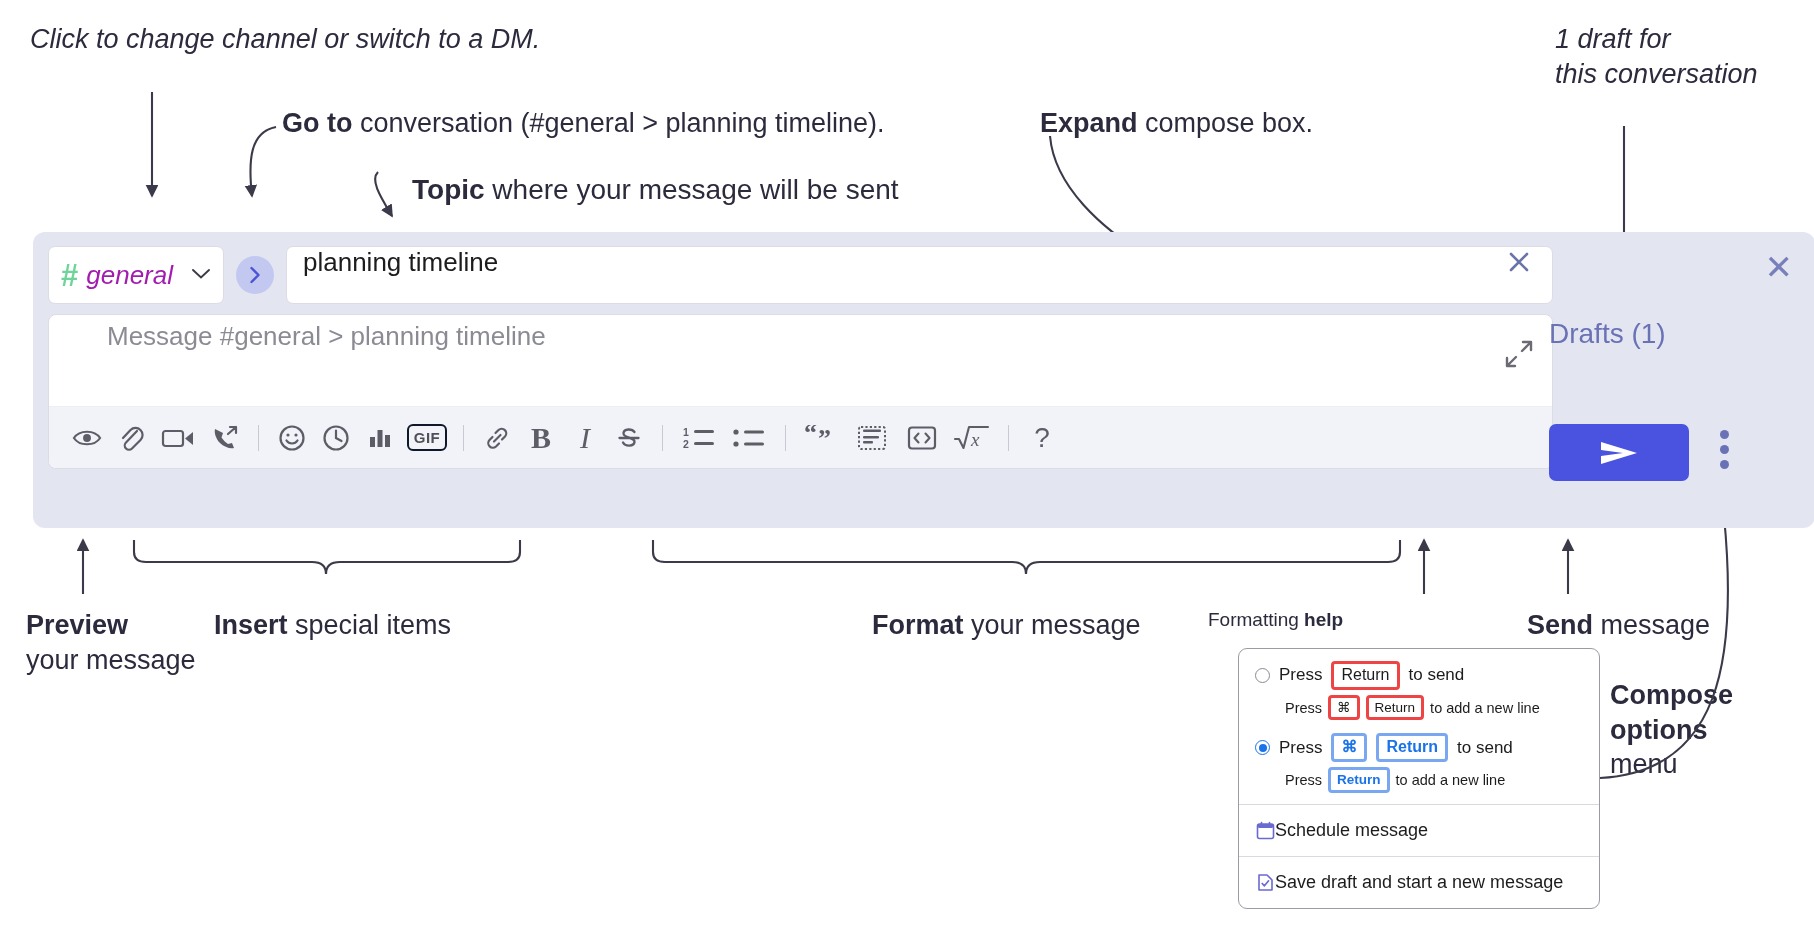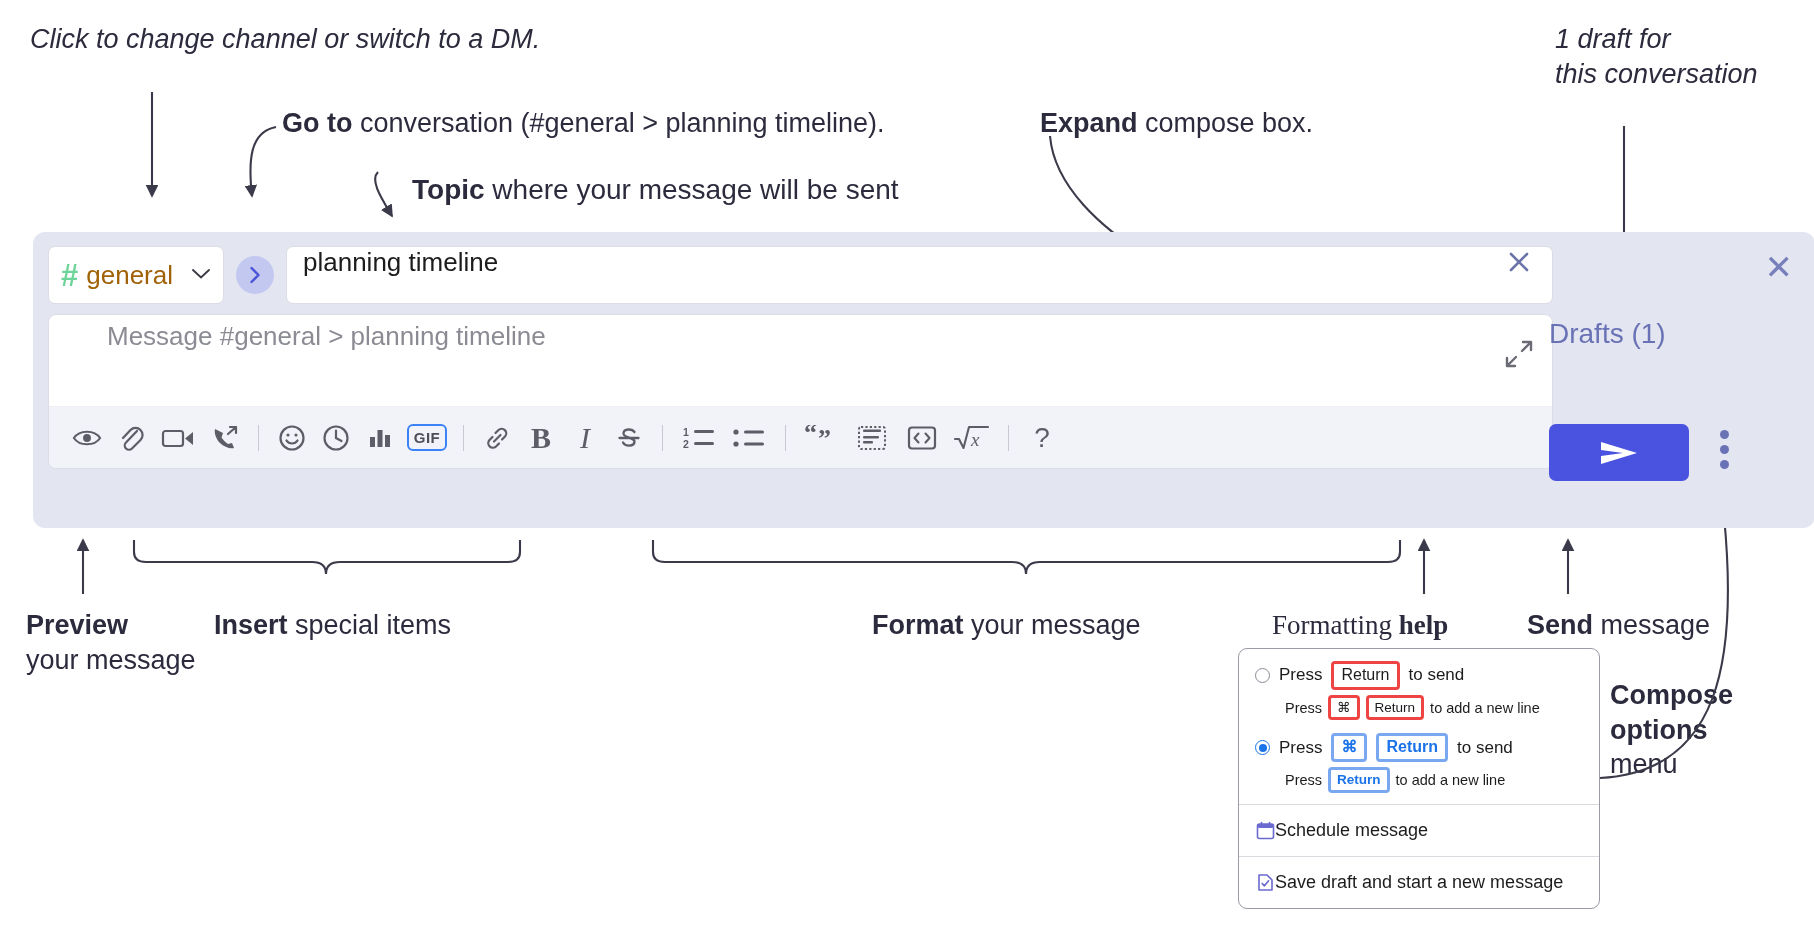--- a/index.html
+++ b/index.html
@@ -39,21 +39,21 @@
   .channel-pill {
     width:176px; height:58px;
     background:#ffffff;
     border:1px solid #dcdce6;
     border-radius:7px;
     display:flex; align-items:center; gap:8px;
     padding:0 12px;
     font-size:26px;
   }
   .hash { color:#6fd49a; font-size:31px; font-weight:700; line-height:1; }
-  .channel-name { color:#a16207; font-size:26px; }
+  .channel-name { color:#a21caf; font-size:26px;font-style:italic; }
   .chev { margin-left:auto; color:#3b3b45; font-size:17px; }
 
   .goto-btn {
     width:38px; height:38px; margin:0 12px;
     border-radius:50%;
     background:#c3c8f0;
     display:flex; align-items:center; justify-content:center;
     color:#4a52d6; font-size:22px; font-weight:700;
     flex:none;
   }
@@ -98,21 +98,21 @@
     background:#f2f3f8;
     border-radius:0 0 8px 8px;
     gap:0;
   }
   .tb { width:44px; height:44px; display:flex; align-items:center; justify-content:center; color:#5d5d68; flex:none; }
   .tb.wide { width:50px; }
   .sep { width:1px; height:26px; background:#c8c9d2; margin:0 11px; flex:none; }
   .tb .bold-g { font-family:"Liberation Serif", serif; font-weight:700; font-size:30px; }
   .tb .ital-g { font-family:"Liberation Serif", serif; font-style:italic; font-size:30px; }
   .gifbox {
-    border:2px solid #3b82f6; border-radius:6px;
+    border:2px solid #0f172a; border-radius:6px;
     font-size:15px; font-weight:700; letter-spacing:.5px;
     padding:3px 5px; color:#4f4f59;
   }
   .qmark { font-size:28px; color:#5d5d68; }
 
   
   .panel-close {
     position:absolute; right:22px; top:18px;
     color:#7780ba; font-size:34px; line-height:1;
   }
@@ -193,21 +193,21 @@
   </div>
 
   <div class="anno" style="left:214px; top:608px; font-size:27px;">
     <b>Insert</b><span> special items</span>
   </div>
 
   <div class="anno" style="left:872px; top:608px; font-size:27px;">
     <b>Format</b><span> your message</span>
   </div>
 
-  <div class="anno" style="left:1272px; top:608px; font-size:27px;font-family:Liberation Serif, serif;">
+  <div class="anno" style="left:1208px; top:608px; font-size:19px;">
     <span>Formatting </span><b>help</b>
   </div>
 
   <div class="anno" style="left:1527px; top:608px; font-size:27px;">
     <b>Send</b><span> message</span>
   </div>
 
   <div class="anno" style="left:1610px; top:678px; font-size:27px;">
     <span class="ln"><b>Compose</b></span>
     <span class="ln"><b>options</b></span>

